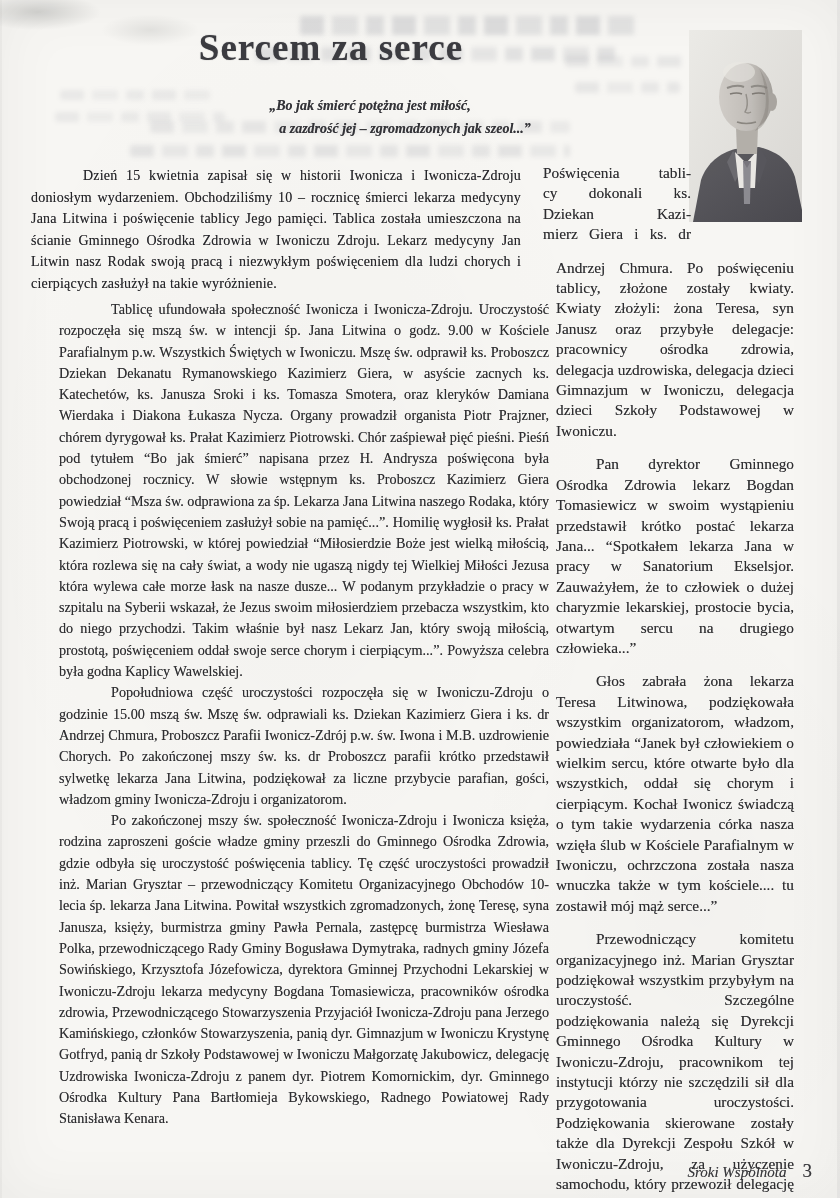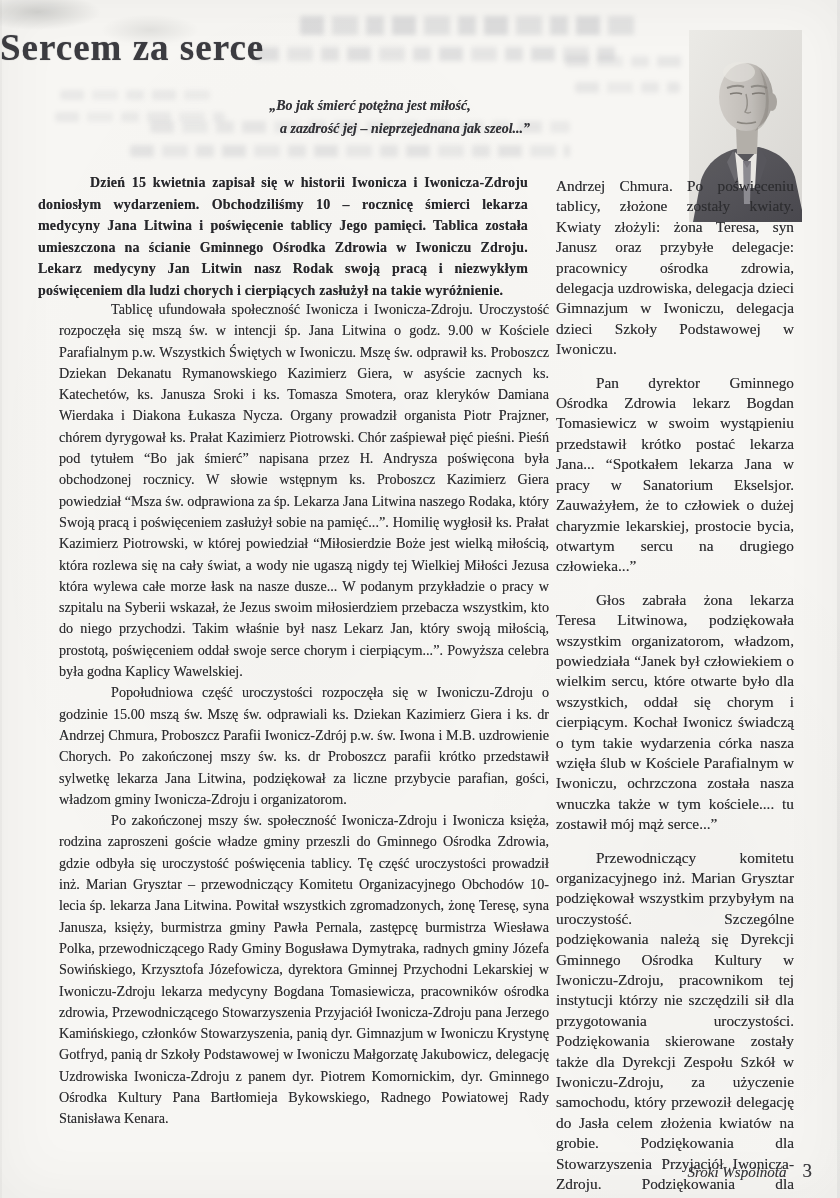--- a/index.html
+++ b/index.html
@@ -19,32 +19,32 @@
   }
   .ink{text-shadow:0 0 .45px rgba(46,46,49,.55);}
   
   .ghost{position:absolute;filter:blur(2.6px);border-radius:3px;pointer-events:none;}
   .gl{background:repeating-linear-gradient(90deg,
       rgba(128,131,142,.55) 0 24px, transparent 24px 32px,
       rgba(128,131,142,.42) 32px 58px, transparent 58px 66px,
       rgba(128,131,142,.5) 66px 84px, transparent 84px 92px);}
   .title{
     position:absolute;left:0;top:26px;width:662px;margin:0;
-    text-align:left;font-size:37px;font-weight:bold;letter-spacing:1px;
+    text-align:center;font-size:37px;font-weight:bold;letter-spacing:1px;
     color:#3b3b40;text-shadow:0 0 1px rgba(59,59,64,.55);
   }
   .epigraph{
     position:absolute;left:120px;top:94px;width:500px;
     font-weight:bold;font-style:italic;font-size:14px;line-height:23px;
     text-align:center;color:#333338;
   }
   .epigraph .ep2{margin-left:70px;}
   .lead{
-    position:absolute;left:30px;top:164px;width:490px;margin:8px;
-    font-weight:bold;font-size:14px;line-height:21.6px;letter-spacing:.2px;
+    position:absolute;left:30px;top:164px;width:490px;margin:1px;
+    font-weight:normal;font-size:14px;line-height:21.6px;letter-spacing:.2px;
     text-align:justify;text-indent:52px;color:#27272b;
   }
   .col-left{
     position:absolute;left:30px;top:299px;width:490px;
     font-size:14.2px;line-height:21.3px;text-align:justify;margin-left:29px;
   }
   .col-left p{margin:0;text-indent:52px;}
   .photo{
     position:absolute;left:689px;top:30px;width:113px;height:192px;
     filter:blur(.4px) contrast(.96);
@@ -75,21 +75,21 @@
   <div class="ghost gl" style="left:55px;top:112px;width:170px;height:10px;opacity:.22;"></div>
   <div class="ghost gl" style="left:150px;top:121px;width:420px;height:12px;opacity:.26;"></div>
   <div class="ghost gl" style="left:130px;top:145px;width:440px;height:12px;opacity:.3;"></div>
   <div class="ghost gl" style="left:565px;top:56px;width:118px;height:11px;opacity:.25;"></div>
   <div class="ghost gl" style="left:575px;top:82px;width:105px;height:11px;opacity:.25;"></div>
 
   <h1 class="title ink">Sercem za serce</h1>
 
   <div class="epigraph">
     <div class="ink">„Bo jak śmierć potężna jest miłość,</div>
-    <div class="ink ep2">a zazdrość jej – nieprzejednana jak szeol...”</div>
+    <div class="ink ep2">a zazdrość jej – zgromadzonych jak szeol...”</div>
   </div>
 
   <p class="lead ink">Dzień 15 kwietnia zapisał się w historii Iwonicza i Iwonicza-Zdroju doniosłym wydarzeniem. Obchodziliśmy 10 – rocznicę śmierci lekarza medycyny Jana Litwina i poświęcenie tablicy Jego pamięci. Tablica została umieszczona na ścianie Gminnego Ośrodka Zdrowia w Iwoniczu Zdroju. Lekarz medycyny Jan Litwin nasz Rodak swoją pracą i niezwykłym poświęceniem dla ludzi chorych i cierpiących zasłużył na takie wyróżnienie.</p>
 
   <div class="col-left ink">
       <p>Tablicę ufundowała społeczność Iwonicza i Iwonicza-Zdroju. Uroczystość rozpoczęła się mszą św. w intencji śp. Jana Litwina o godz. 9.00 w Kościele Parafialnym p.w. Wszystkich Świętych w Iwoniczu. Mszę św. odprawił ks. Proboszcz Dziekan Dekanatu Rymanowskiego Kazimierz Giera, w asyście zacnych ks. Katechetów, ks. Janusza Sroki i ks. Tomasza Smotera, oraz kleryków Damiana Wierdaka i Diakona Łukasza Nycza. Organy prowadził organista Piotr Prajzner, chórem dyrygował ks. Prałat Kazimierz Piotrowski. Chór zaśpiewał pięć pieśni. Pieśń pod tytułem “Bo jak śmierć” napisana przez H. Andrysza poświęcona była obchodzonej rocznicy. W słowie wstępnym ks. Proboszcz Kazimierz Giera powiedział “Msza św. odprawiona za śp. Lekarza Jana Litwina naszego Rodaka, który Swoją pracą i poświęceniem zasłużył sobie na pamięć...”. Homilię wygłosił ks. Prałat Kazimierz Piotrowski, w której powiedział “Miłosierdzie Boże jest wielką miłością, która rozlewa się na cały świat, a wody nie ugaszą nigdy tej Wielkiej Miłości Jezusa która wylewa całe morze łask na nasze dusze... W podanym przykładzie o pracy w szpitalu na Syberii wskazał, że Jezus swoim miłosierdziem przebacza wszystkim, kto do niego przychodzi. Takim właśnie był nasz Lekarz Jan, który swoją miłością, prostotą, poświęceniem oddał swoje serce chorym i cierpiącym...”. Powyższa celebra była godna Kaplicy Wawelskiej.</p>
       <p>Popołudniowa część uroczystości rozpoczęła się w Iwoniczu-Zdroju o godzinie 15.00 mszą św. Mszę św. odprawiali ks. Dziekan Kazimierz Giera i ks. dr Andrzej Chmura, Proboszcz Parafii Iwonicz-Zdrój p.w. św. Iwona i M.B. uzdrowienie Chorych. Po zakończonej mszy św. ks. dr Proboszcz parafii krótko przedstawił sylwetkę lekarza Jana Litwina, podziękował za liczne przybycie parafian, gości, władzom gminy Iwonicza-Zdroju i organizatorom.</p>
       <p>Po zakończonej mszy św. społeczność Iwonicza-Zdroju i Iwonicza księża, rodzina zaproszeni goście władze gminy przeszli do Gminnego Ośrodka Zdrowia, gdzie odbyła się uroczystość poświęcenia tablicy. Tę część uroczystości prowadził inż. Marian Grysztar – przewodniczący Komitetu Organizacyjnego Obchodów 10-lecia śp. lekarza Jana Litwina. Powitał wszystkich zgromadzonych, żonę Teresę, syna Janusza, księży, burmistrza gminy Pawła Pernala, zastępcę burmistrza Wiesława Polka, przewodniczącego Rady Gminy Bogusława Dymytraka, radnych gminy Józefa Sowińskiego, Krzysztofa Józefowicza, dyrektora Gminnej Przychodni Lekarskiej w Iwoniczu-Zdroju lekarza medycyny Bogdana Tomasiewicza, pracowników ośrodka zdrowia, Przewodniczącego Stowarzyszenia Przyjaciół Iwonicza-Zdroju pana Jerzego Kamińskiego, członków Stowarzyszenia, panią dyr. Gimnazjum w Iwoniczu Krystynę Gotfryd, panią dr Szkoły Podstawowej w Iwoniczu Małgorzatę Jakubowicz, delegację Uzdrowiska Iwonicza-Zdroju z panem dyr. Piotrem Komornickim, dyr. Gminnego Ośrodka Kultury Pana Bartłomieja Bykowskiego, Radnego Powiatowej Rady Stanisława Kenara.</p>
     </div>
 
@@ -136,20 +136,26 @@
       <path d="M57 64 Q60 76 56 82 Q59 84 62 82" stroke="#938f89" stroke-width="1.4" fill="none"></path>
       <path d="M48 92 Q57 95 67 92" stroke="#8a8680" stroke-width="1.6" fill="none"></path>
 
       <path d="M70 38 Q84 58 78 88 Q74 98 66 101 Q80 84 76 60 Q74 46 70 38 Z" fill="rgba(120,116,110,.35)"></path>
 
       <ellipse cx="50" cy="42" rx="16" ry="10" fill="rgba(238,236,232,.55)"></ellipse>
     </svg>
   </div>
 
   <div class="col-right ink">
+    <div class="narrow">
+        <div>Poświęcenia tabli-</div>
+        <div>cy dokonali ks.</div>
+        <div>Dziekan Kazi-</div>
+        <div>mierz Giera i ks. dr</div>
+      </div>
     <div class="paras">
         <p>Andrzej Chmura. Po poświęceniu tablicy, złożone zostały kwiaty. Kwiaty złożyli: żona Teresa, syn Janusz oraz przybyłe delegacje: pracownicy ośrodka zdrowia, delegacja uzdrowiska, delegacja dzieci Gimnazjum w Iwoniczu, delegacja dzieci Szkoły Podstawowej w Iwoniczu.</p>
         <p>Pan dyrektor Gminnego Ośrodka Zdrowia lekarz Bogdan Tomasiewicz w swoim wystąpieniu przedstawił krótko postać lekarza Jana... “Spotkałem lekarza Jana w pracy w Sanatorium Ekselsjor. Zauważyłem, że to człowiek o dużej charyzmie lekarskiej, prostocie bycia, otwartym sercu na drugiego człowieka...”</p>
         <p>Głos zabrała żona lekarza Teresa Litwinowa, podziękowała wszystkim organizatorom, władzom, powiedziała “Janek był człowiekiem o wielkim sercu, które otwarte było dla wszystkich, oddał się chorym i cierpiącym. Kochał Iwonicz świadczą o tym takie wydarzenia córka nasza wzięła ślub w Kościele Parafialnym w Iwoniczu, ochrzczona została nasza wnuczka także w tym kościele.... tu zostawił mój mąż serce...”</p>
         <p>Przewodniczący komitetu organizacyjnego inż. Marian Grysztar podziękował wszystkim przybyłym na uroczystość. Szczególne podziękowania należą się Dyrekcji Gminnego Ośrodka Kultury w Iwoniczu-Zdroju, pracownikom tej instytucji którzy nie szczędzili sił dla przygotowania uroczystości. Podziękowania skierowane zostały także dla Dyrekcji Zespołu Szkół w Iwoniczu-Zdroju, za użyczenie samochodu, który przewoził delegację do Jasła celem złożenia kwiatów na grobie. Podziękowania dla Stowarzyszenia Przyjaciół Iwonicza-Zdroju. Podziękowania dla mieszkańców Iwonicza i Iwonicza-Zdroju za złożone datki na</p>
       </div>
   </div>
 
   <div class="footer ink">
     <span class="mag">Sroki Wspólnota</span><span class="pnum">3</span>

